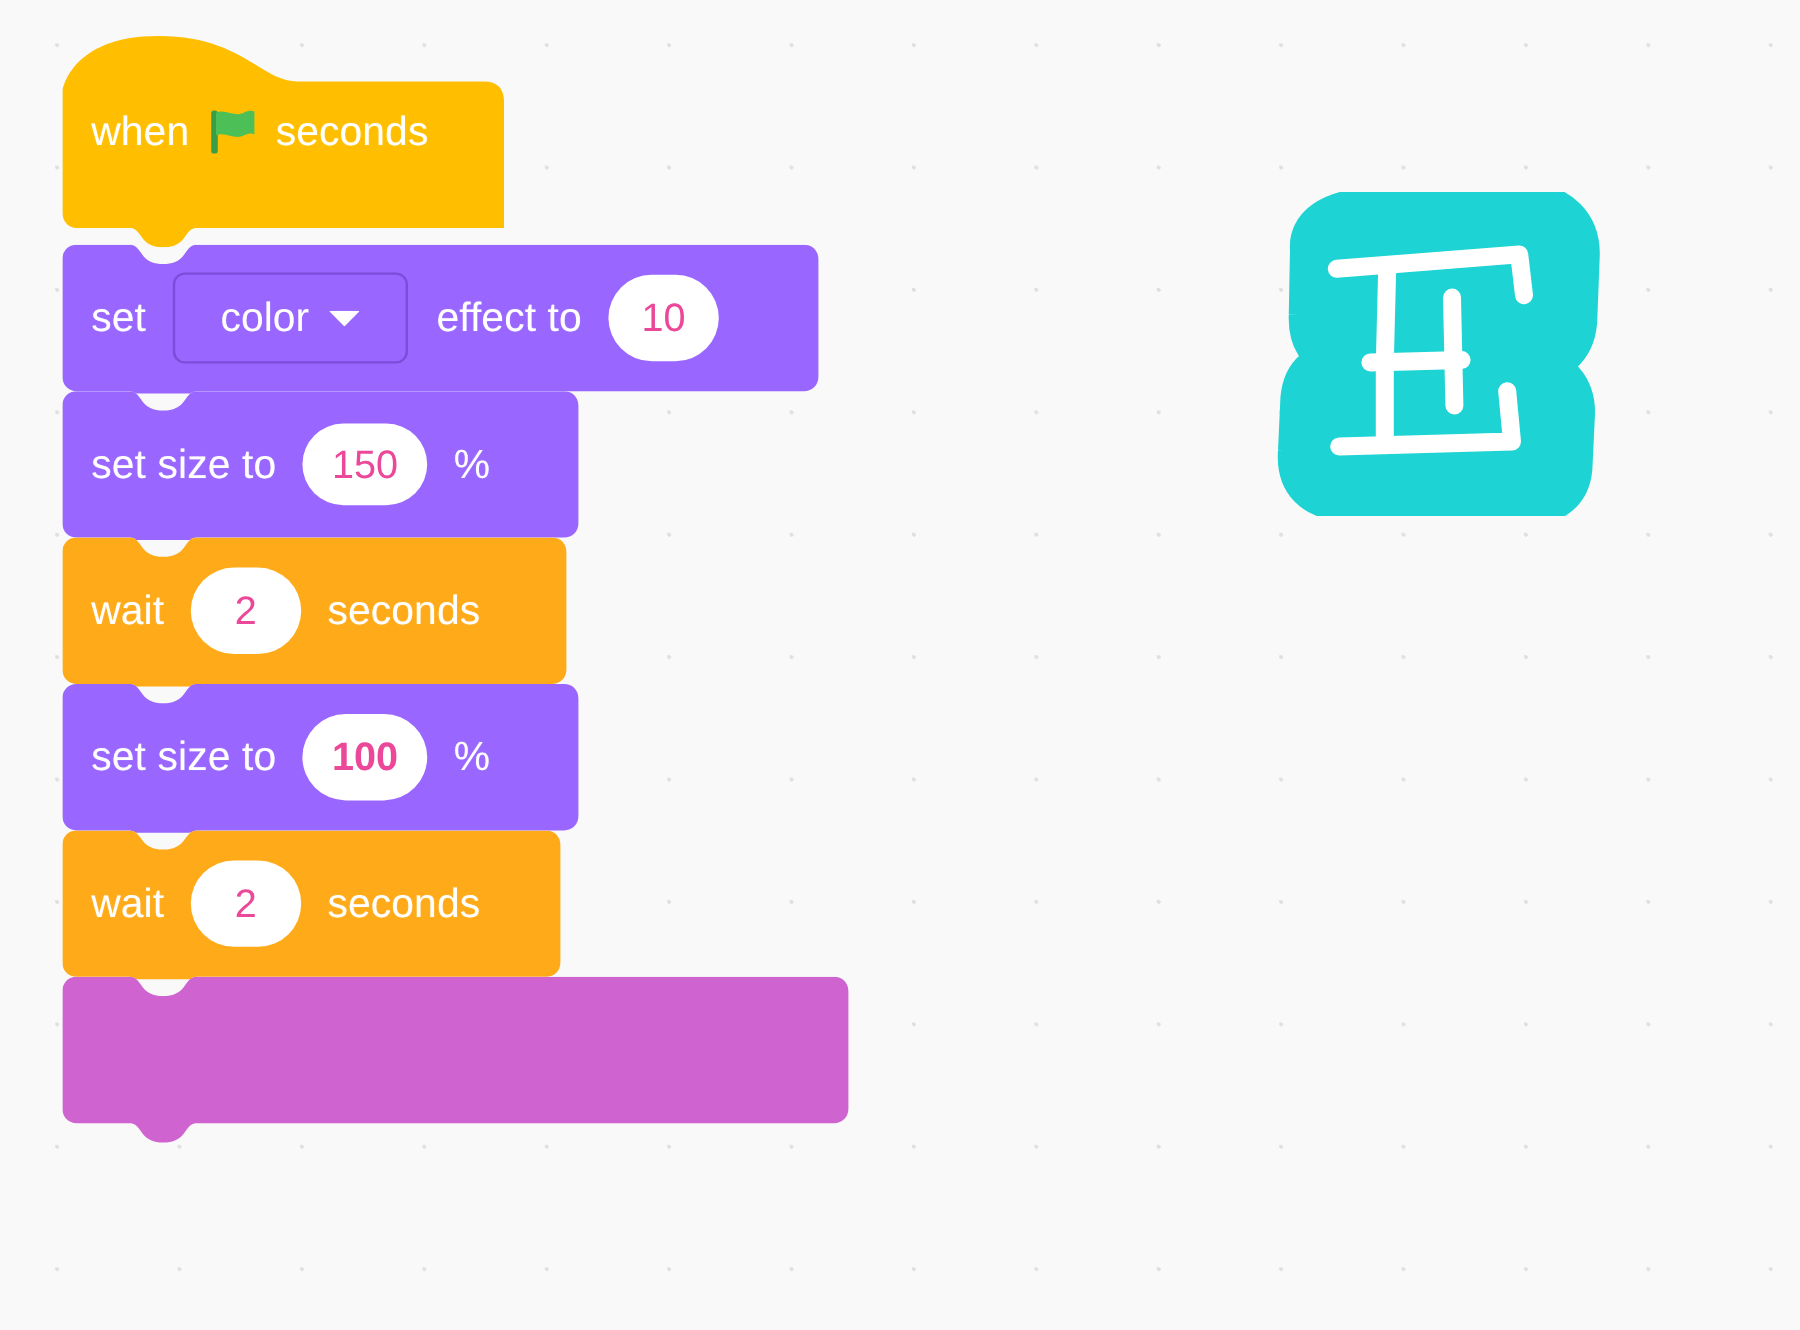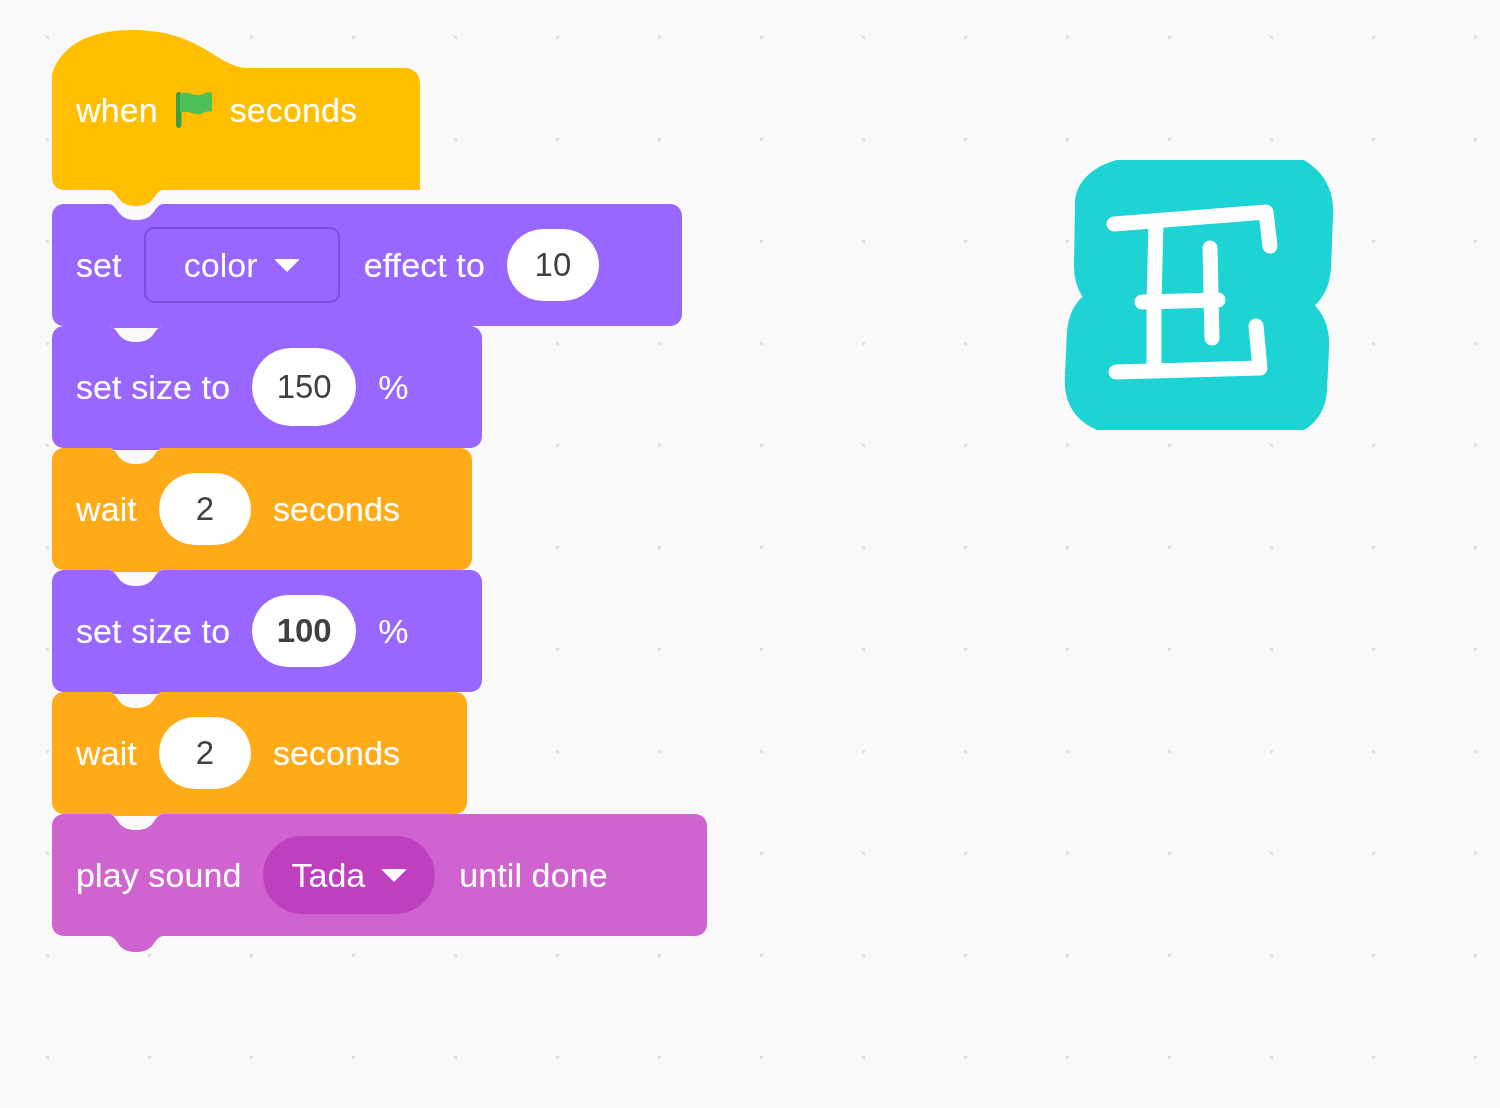--- a/index.html
+++ b/index.html
@@ -57,21 +57,21 @@
     font-size: 34px;
     font-weight: 500;
     letter-spacing: 0.1px;
     white-space: nowrap;
     text-shadow: 0 0 1px rgba(255,255,255,0.35);
   }
 
   .num-input {
     background: #ffffff;
     border-radius: 999px;
-    color: #404040;
+    color: #ec4899;
     font-size: 33px;
     font-weight: 500;
     display: flex;
     align-items: center;
     justify-content: center;
     box-sizing: border-box;
     pointer-events: auto;
   }
 
   .dropdown {
@@ -216,21 +216,21 @@
                  L112 122
                  C108 122 106 124 103 128
                  L65 128
                  C62 124 60 122 56 122
                  L12 122
                  C5 122 0 117 0 110
                  Z" fill="#9966ff"></path>
       </svg>
       <div class="content" style="height:122px; padding-left:24px;">
         <span class="lbl">set size to</span>
-        <span class="num-input" style="height:78px; min-width:104px; padding:0 16px; margin-left:22px;">150</span>
+        <span class="num-input" style="height:68px; min-width:104px; padding:0 16px; margin-left:22px;">150</span>
         <span class="lbl" style="margin-left:22px;">%</span>
       </div>
     </div>
 
     <div class="block" style="margin-top:-2px;">
       <svg width="700" height="124" viewBox="0 0 700 124" xmlns="http://www.w3.org/2000/svg">
         <path d="M0 12
                  C0 5 5 0 12 0
                  L56 0
                  C60 0 62 2 65 6
@@ -327,28 +327,20 @@
                  C655 117 650 122 643 122
                  L112 122
                  C108 122 106 124 103 128
                  C98 136 92 138 84 138
                  C76 138 70 136 65 128
                  C62 124 60 122 56 122
                  L12 122
                  C5 122 0 117 0 110
                  Z" fill="#cf63cf"></path>
       </svg>
-      <div class="content" style="height:122px; padding-left:24px;">
-        <span class="lbl">play sound</span>
-        <span class="dropdown dd-pill" style="height:78px; min-width:150px; padding:0 28px; margin-left:22px;">
-          <span class="dd-text">Tada</span>
-          <span class="caret"></span>
-        </span>
-        <span class="lbl" style="margin-left:24px;">until done</span>
-      </div>
     </div>
 
   </div>
 
   <div id="sprite">
     <svg viewBox="0 0 285 270" width="285" height="270" xmlns="http://www.w3.org/2000/svg">
 
       <g fill="none" stroke="#1dd3d3" stroke-linecap="round" stroke-linejoin="round">
         <path d="M42 48 C40 28 60 16 86 14 L218 10 C250 8 268 28 266 56 L264 108 C262 132 246 142 228 144 C248 148 264 162 262 188 L260 230 C258 254 238 264 212 262 L72 258 C44 256 30 242 32 216 L34 172 C36 150 50 142 66 140 C48 136 40 122 41 102 Z" stroke-width="34"></path>
       </g>

